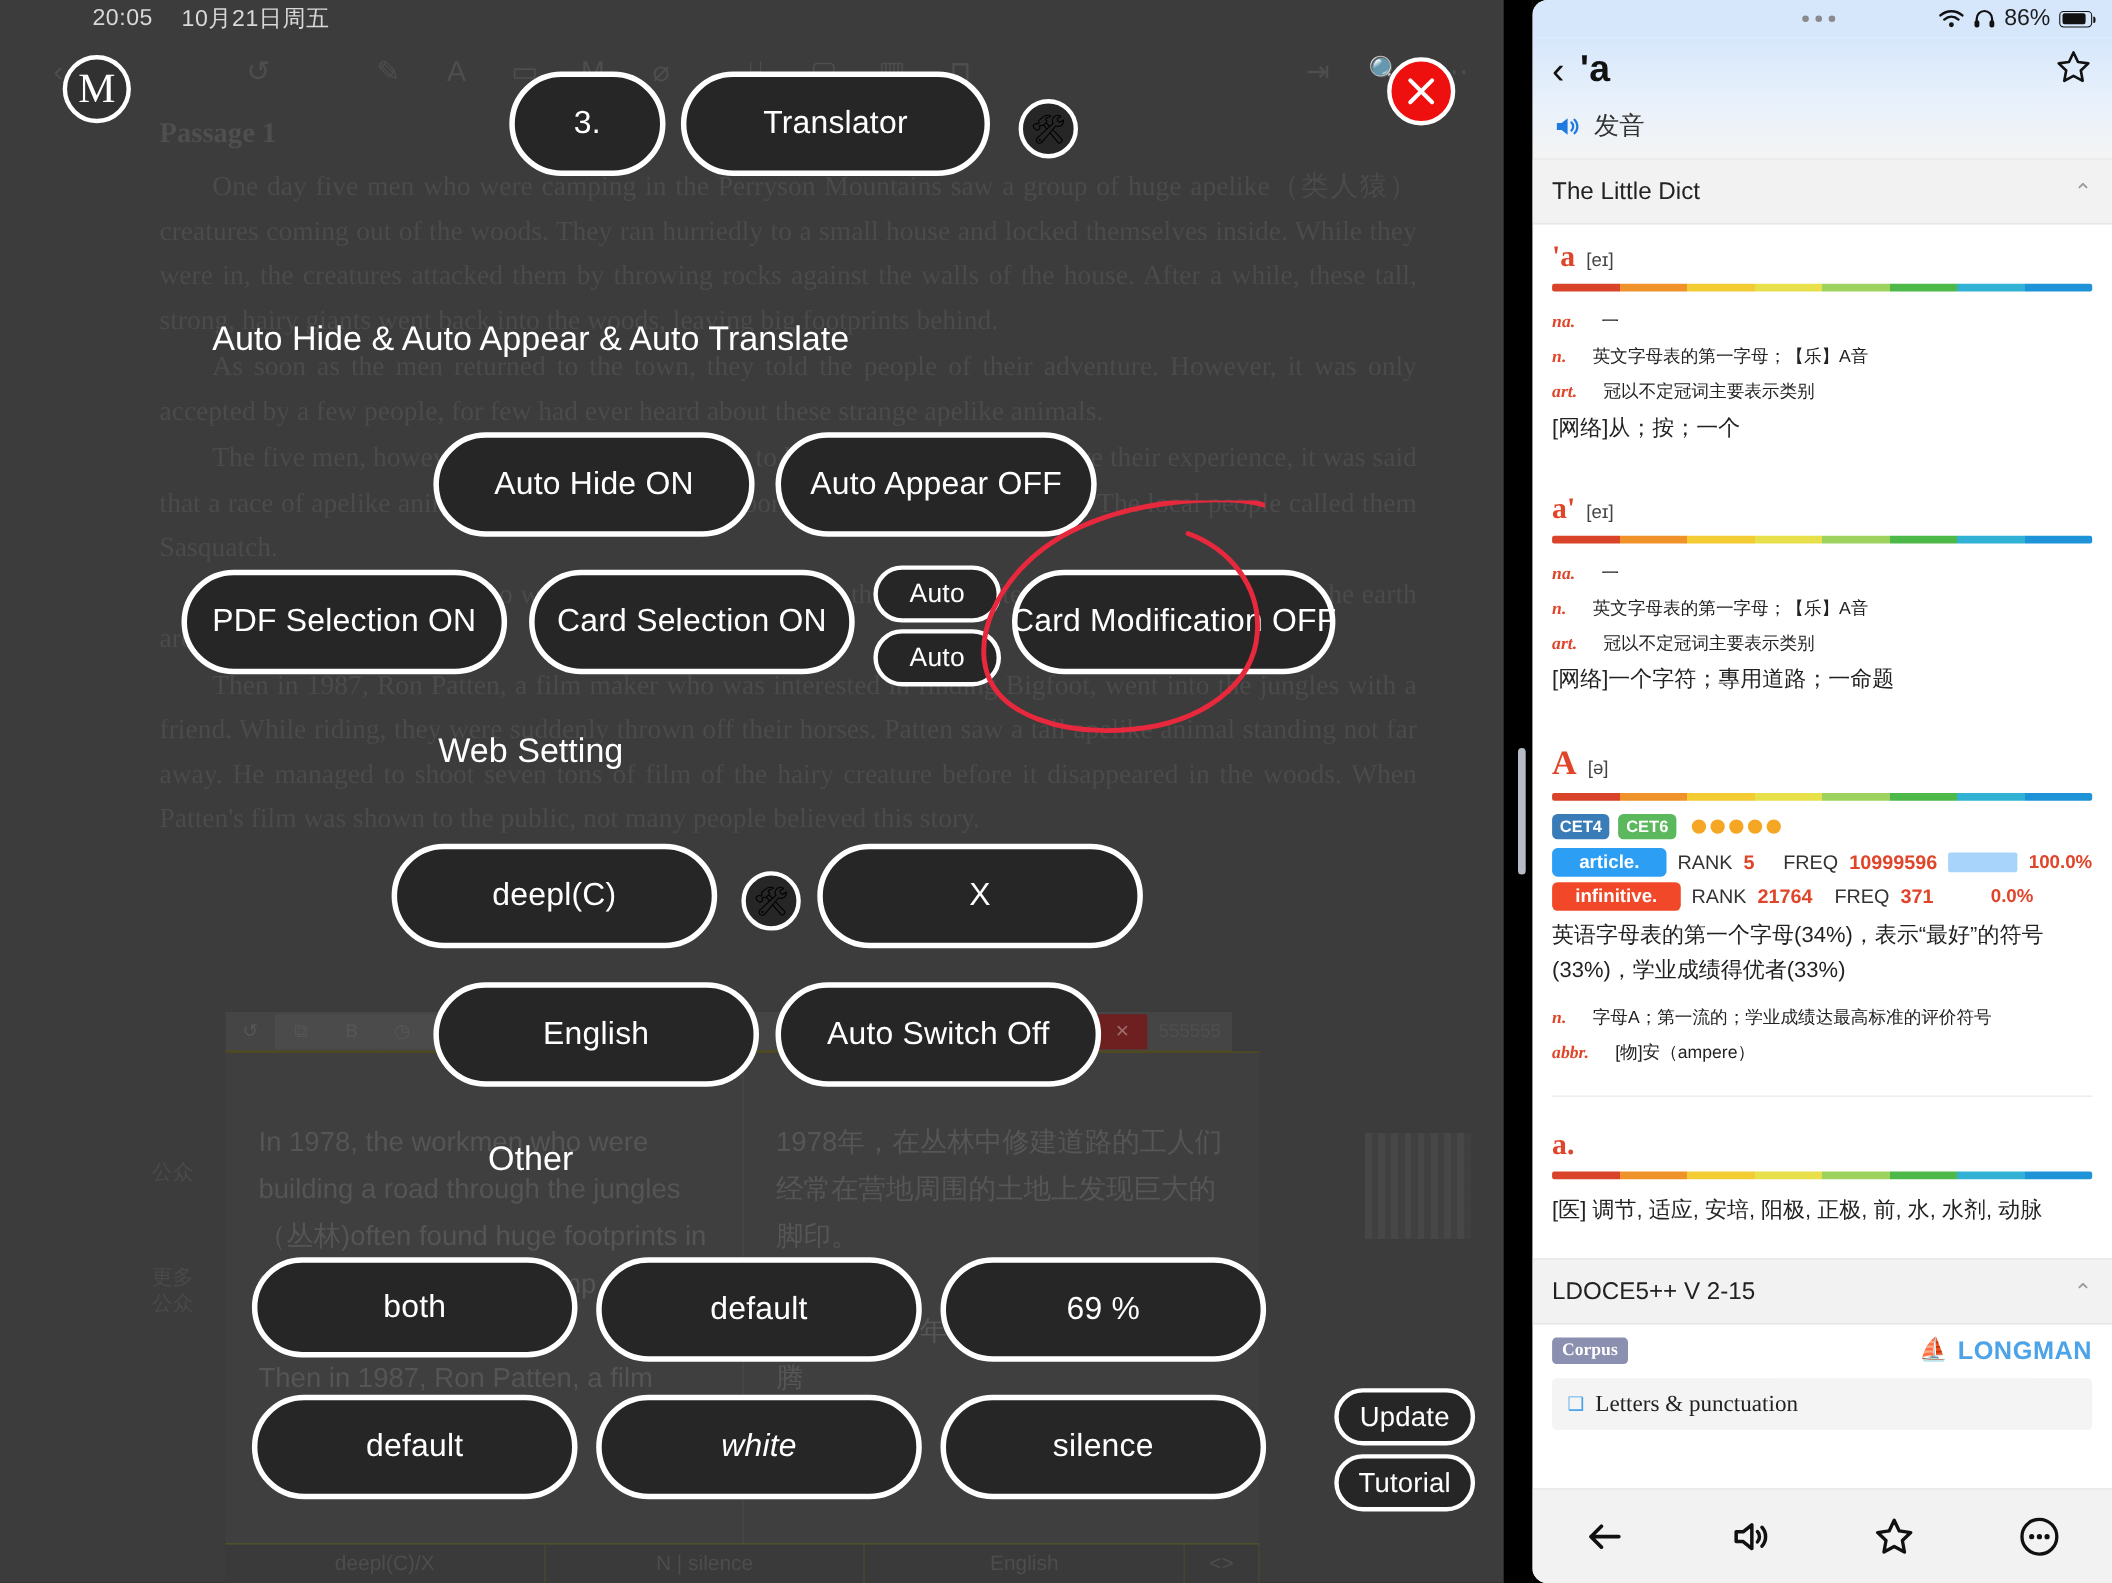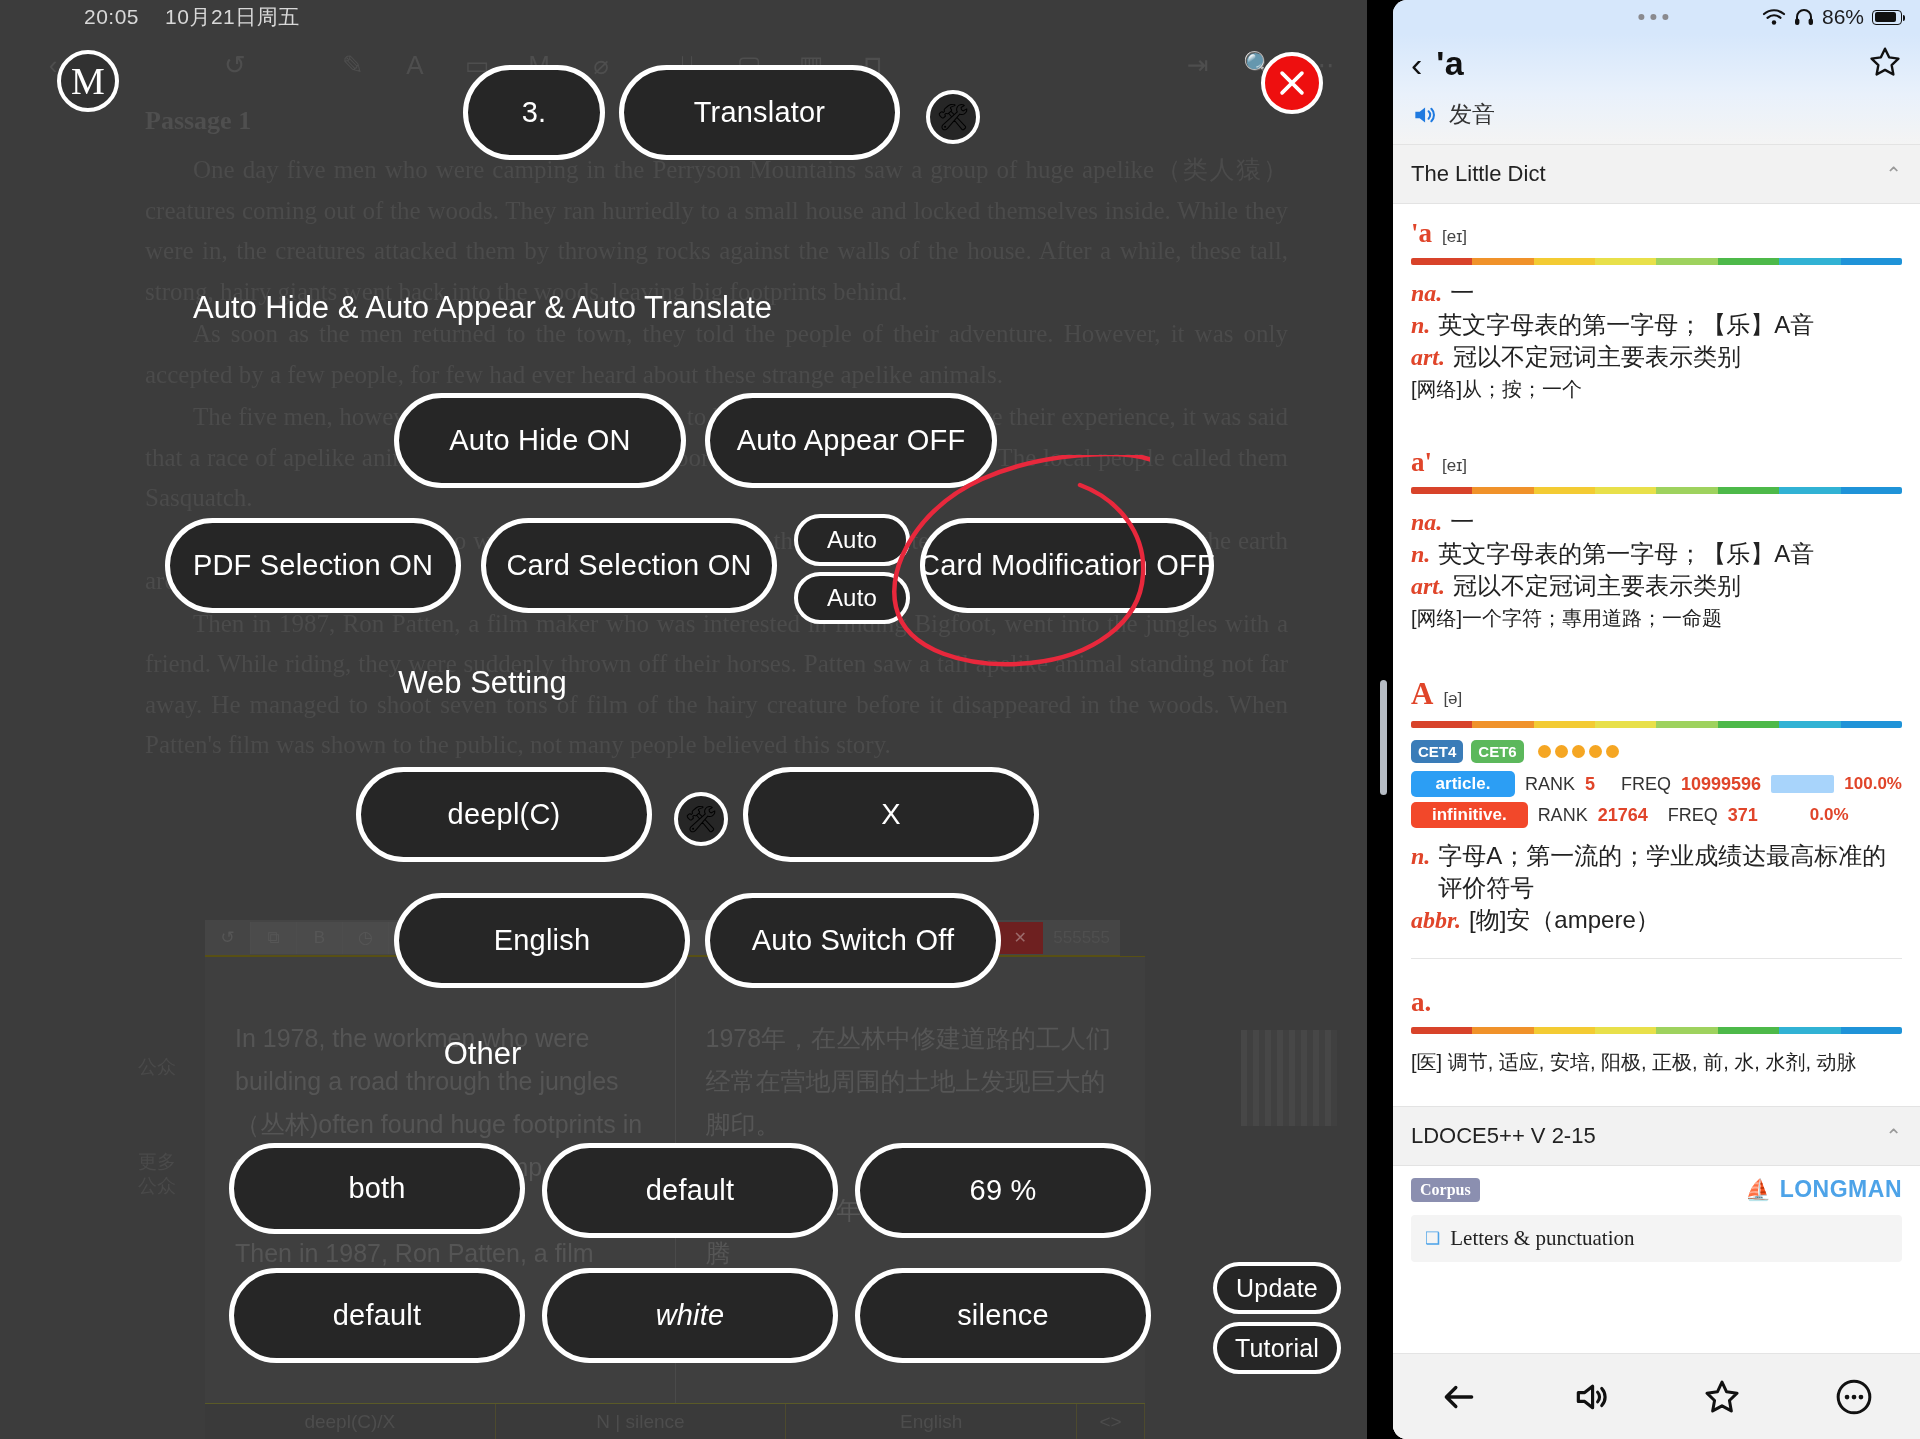--- a/index.html
+++ b/index.html
@@ -186,21 +186,21 @@
   }
   .entry .hw .ipa { font-family:"Liberation Sans",sans-serif; font-weight:400;
     font-size: 17px; color: #444; }
   .rainbow {
     height: 7px; margin: 9px 0 12px 0; border-radius: 2px;
     background: linear-gradient(90deg,
       #d8432a 0 12.5%, #f0922a 12.5% 25%, #f3cb33 25% 37.5%,
       #e8e04a 37.5% 50%, #9ed25e 50% 62.5%, #4db949 62.5% 75%,
       #31b2d4 75% 87.5%, #1f93d8 87.5% 100%);
   }
-  .defline { font-size: 24px; color:#222; line-height: 32px; display:flex; gap:8px; }
+  .defline { font-size: 16px; color:#222; line-height: 32px; display:flex; gap:24px; }
   .defline .pos {
     font-family: "Liberation Serif","DejaVu Serif",serif; font-style: italic;
     font-weight: 700; color:#e0452a; flex: 0 0 auto;
   }
   .defline .txt { flex:1; }
   .plainline { font-size: 20px; color:#222; line-height: 32px; }
 
   .badges { display:flex; align-items:center; gap:8px; margin: 4px 0 8px 0; }
   .badge { color:#fff; font-size: 15px; font-weight:700; border-radius: 5px;
     padding: 3px 7px; font-family:"Liberation Sans",sans-serif; }
@@ -510,20 +510,21 @@
 
         <div class="rankrow">
           <span class="tag infinitive">infinitive.</span>
           <span class="lab">RANK</span>
           <span class="num">21764</span>
           <span class="lab" style="margin-left:10px">FREQ</span>
           <span class="num">371</span>
           <span class="pct" style="margin-left:42px">0.0%</span>
         </div>
 
+        <div class="plainline pcttext" style="margin-top:6px">英语字母表的第一个字母(34%)，表示“最好”的符号(33%)，学业成绩得优者(33%)</div>
 
         <div class="defline" style="margin-top:12px">
           <span class="pos">n.</span>
           <span class="txt">字母A；第一流的；学业成绩达最高标准的评价符号</span>
         </div>
         <div class="defline">
           <span class="pos">abbr.</span>
           <span class="txt">[物]安（ampere）</span>
         </div>
       </div>

